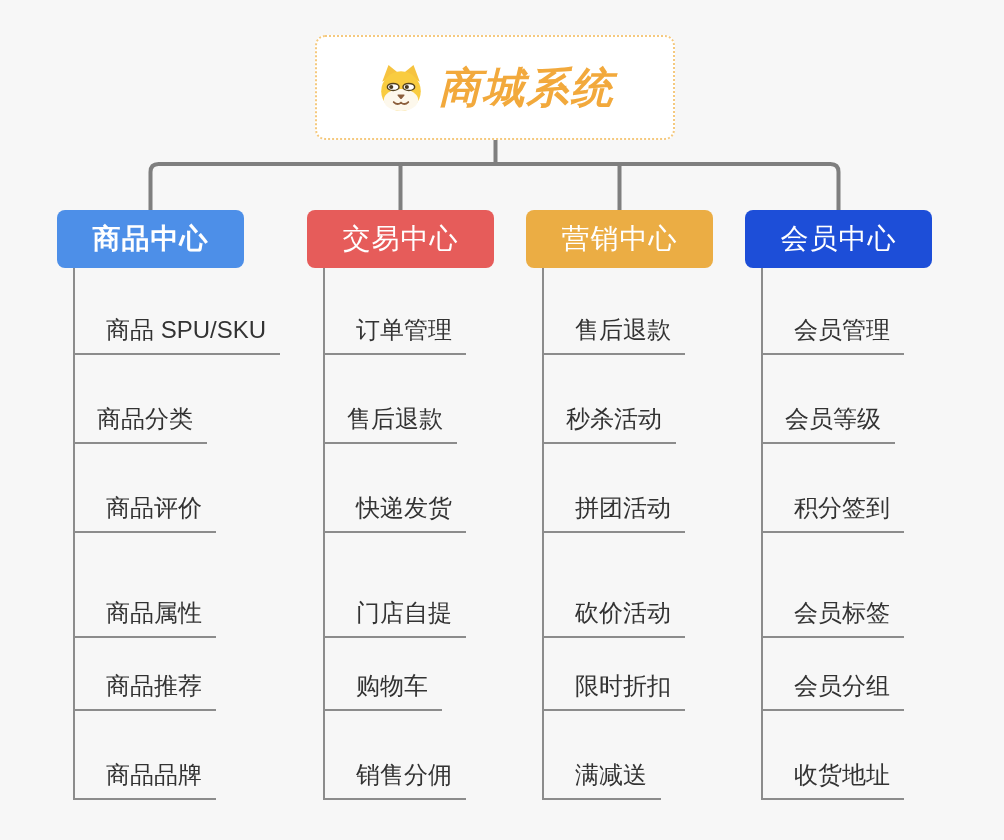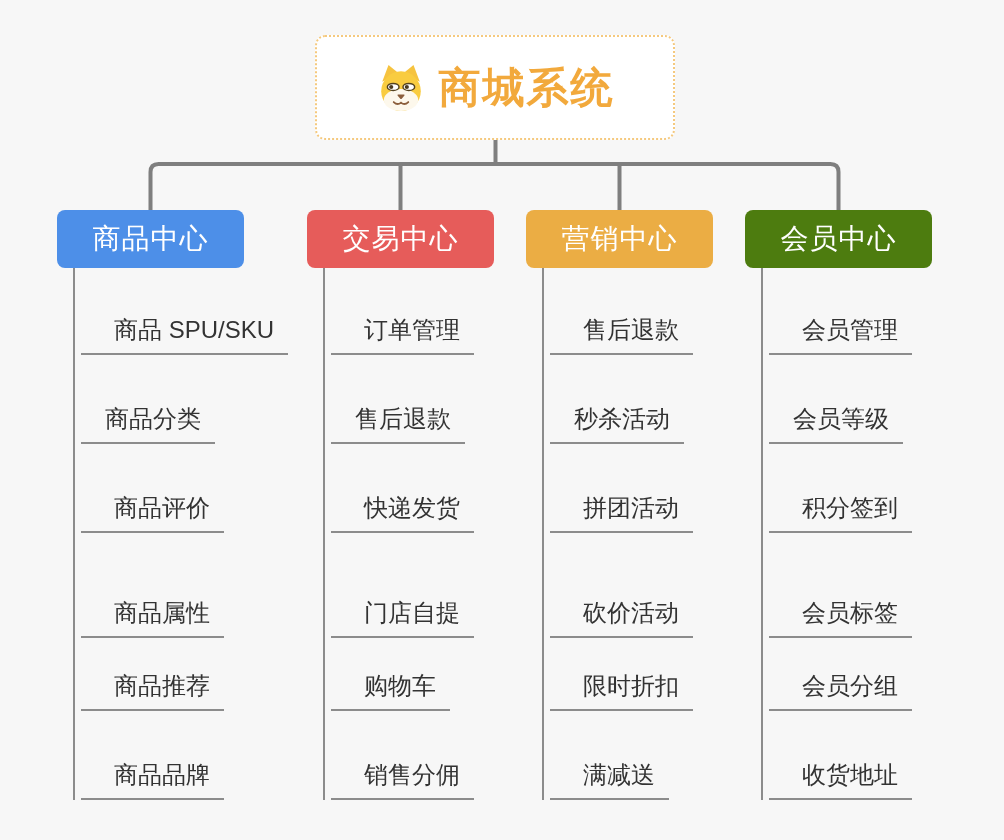--- a/index.html
+++ b/index.html
@@ -9,51 +9,51 @@
     font-family:"Liberation Sans","DejaVu Sans",sans-serif;
   }
   .stage{position:absolute;inset:0;}
   svg.connectors{position:absolute;left:0;top:0;pointer-events:none;}
 
   
   .root-node{
     position:absolute;left:315px;top:35px;width:360px;height:105px;
     background:#ffffff;border:2px dotted var(--rootBorder,#F5C97E);
     border-radius:10px;box-sizing:border-box;
-    display:flex;align-items:center;justify-content:center;gap:13px;
+    display:flex;align-items:center;justify-content:center;gap:13px;font-style:italic;
   }
   .root-title{
     font-size:42px;font-weight:bold;letter-spacing:2px;
     color:var(--rootText,#F2A93C);
   }
   .root-icon{width:50px;height:48px;flex:0 0 auto;}
 
   
   .branch-node{
     position:absolute;top:210px;width:187px;height:58px;
     border-radius:8px;display:flex;align-items:center;justify-content:center;
     color:#ffffff;font-size:28px;letter-spacing:1px;
   }
-  .branch-node.b0{left:57px;}
+  .branch-node.b0{left:57px;font-weight:bold;}
   .branch-node.b1{left:307px;}
   .branch-node.b2{left:526px;}
   .branch-node.b3{left:745px;}
 
   
   .sub-col{position:absolute;top:268px;height:532px;}
   .sub-col.c0{left:73px;}
   .sub-col.c1{left:323px;}
   .sub-col.c2{left:542px;}
   .sub-col.c3{left:761px;}
   .col-line{
     position:absolute;left:0;top:0;width:2px;height:532px;
     background:var(--subline,#8C8C8C);
   }
   .sub-item{
-    position:absolute;left:8px;white-space:nowrap;
+    position:absolute;left:0;white-space:nowrap;
     font-size:24px;line-height:32px;color:var(--text,#333333);
     padding:0 14px 7px 33px;
     border-bottom:2px solid var(--subline,#8C8C8C);
   }
   .sub-item:nth-of-type(2){top:46px;}
   .sub-item:nth-of-type(3){top:135px;padding-left:24px;}
   .sub-item:nth-of-type(4){top:224px;}
   .sub-item:nth-of-type(5){top:313px;margin-top:16px;}
   .sub-item:nth-of-type(6){top:402px;}
   .sub-item:nth-of-type(7){top:491px;}
@@ -90,21 +90,21 @@
 
   <div class="branch-node b0" style="background-color: rgb(77, 143, 232);">
     <span>商品中心</span>
   </div>
   <div class="branch-node b2" style="background-color: rgb(235, 173, 68);">
     <span>营销中心</span>
   </div>
   <div class="branch-node b1" style="background-color: rgb(230, 92, 90);">
     <span>交易中心</span>
   </div>
-  <div class="branch-node b3" style="background-color: #4d7c0f;">
+  <div class="branch-node b3" style="background-color: #1d4ed8;">
     <span>会员中心</span>
   </div>
 
   <div class="sub-col c0">
     <div class="col-line"></div>
     <div class="sub-item">商品 SPU/SKU</div>
     <div class="sub-item">商品分类</div>
     <div class="sub-item">商品评价</div>
     <div class="sub-item">商品属性</div>
     <div class="sub-item">商品推荐</div>

